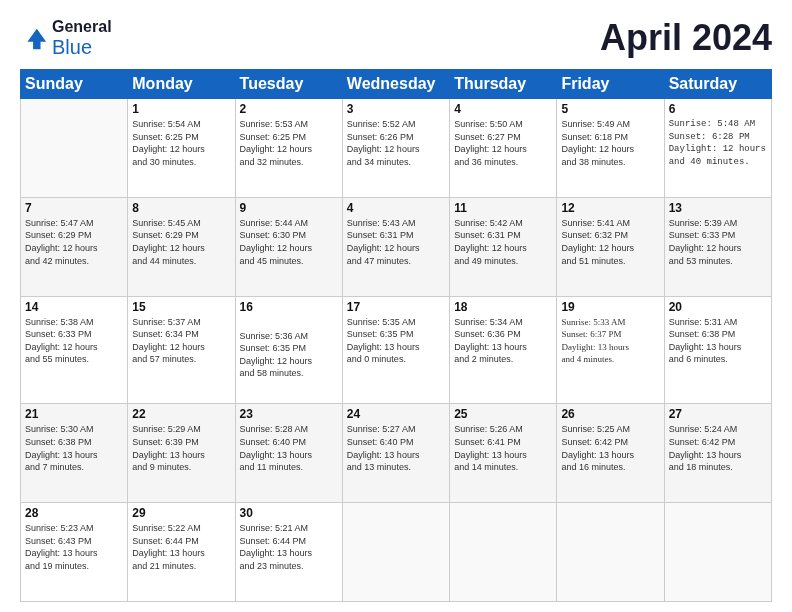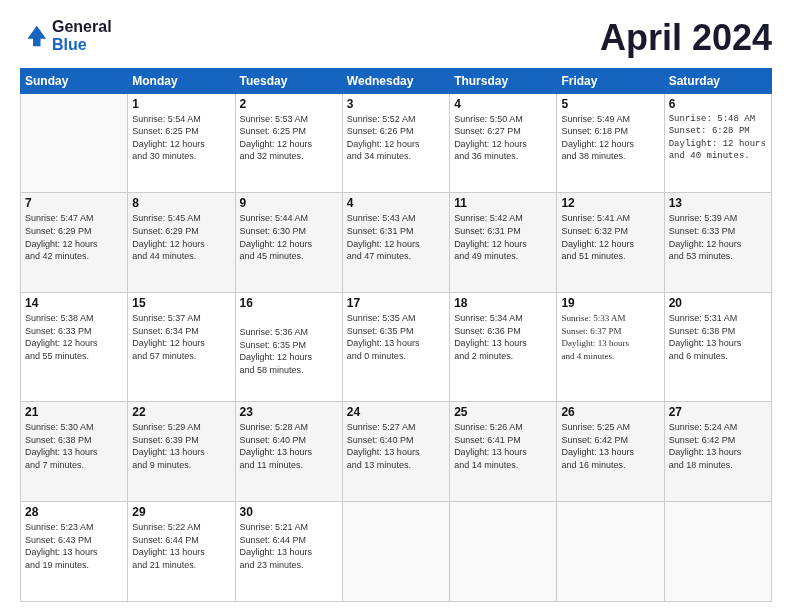--- a/index.html
+++ b/index.html
@@ -49,21 +49,21 @@
     .calendar {
       flex: 1;
       border: 1px solid #ccc;
       border-collapse: collapse;
       width: 100%;
       table-layout: fixed;
     }
     .calendar th {
       background: #1565c0;
       color: #fff;
-      font-size: 12px;
+      font-size: 16px;
       font-weight: bold;
       padding: 5px 4px;
       text-align: left;
       border: 1px solid #1565c0;
     }
     .calendar td {
       vertical-align: top;
       border: 1px solid #ccc;
       padding: 3px 4px;
       font-size: 9.5px;
@@ -94,21 +94,21 @@
 <body>
 
 <div class="page">
   <div class="header">
     <div class="logo">
       <svg class="logo-icon" viewBox="0 0 30 30">
         <polygon points="18,4 28,18 22,18 22,26 14,26 14,18 8,18" fill="#1565c0"></polygon>
       </svg>
       <div>
         <div style="font-size:16px;font-weight:bold;color:#1a1a2e;">General</div>
-        <div style="font-size:16px;font-weight:bold;color:#1565c0;">Blue</div>
+        <div style="font-size:20px;font-weight:normal;color:#1565c0;">Blue</div>
       </div>
     </div>
     <div class="title-block">
       <div class="month-title">April 2024</div>
     </div>
   </div>
 
   <table class="calendar">
     <thead>
       <tr>

